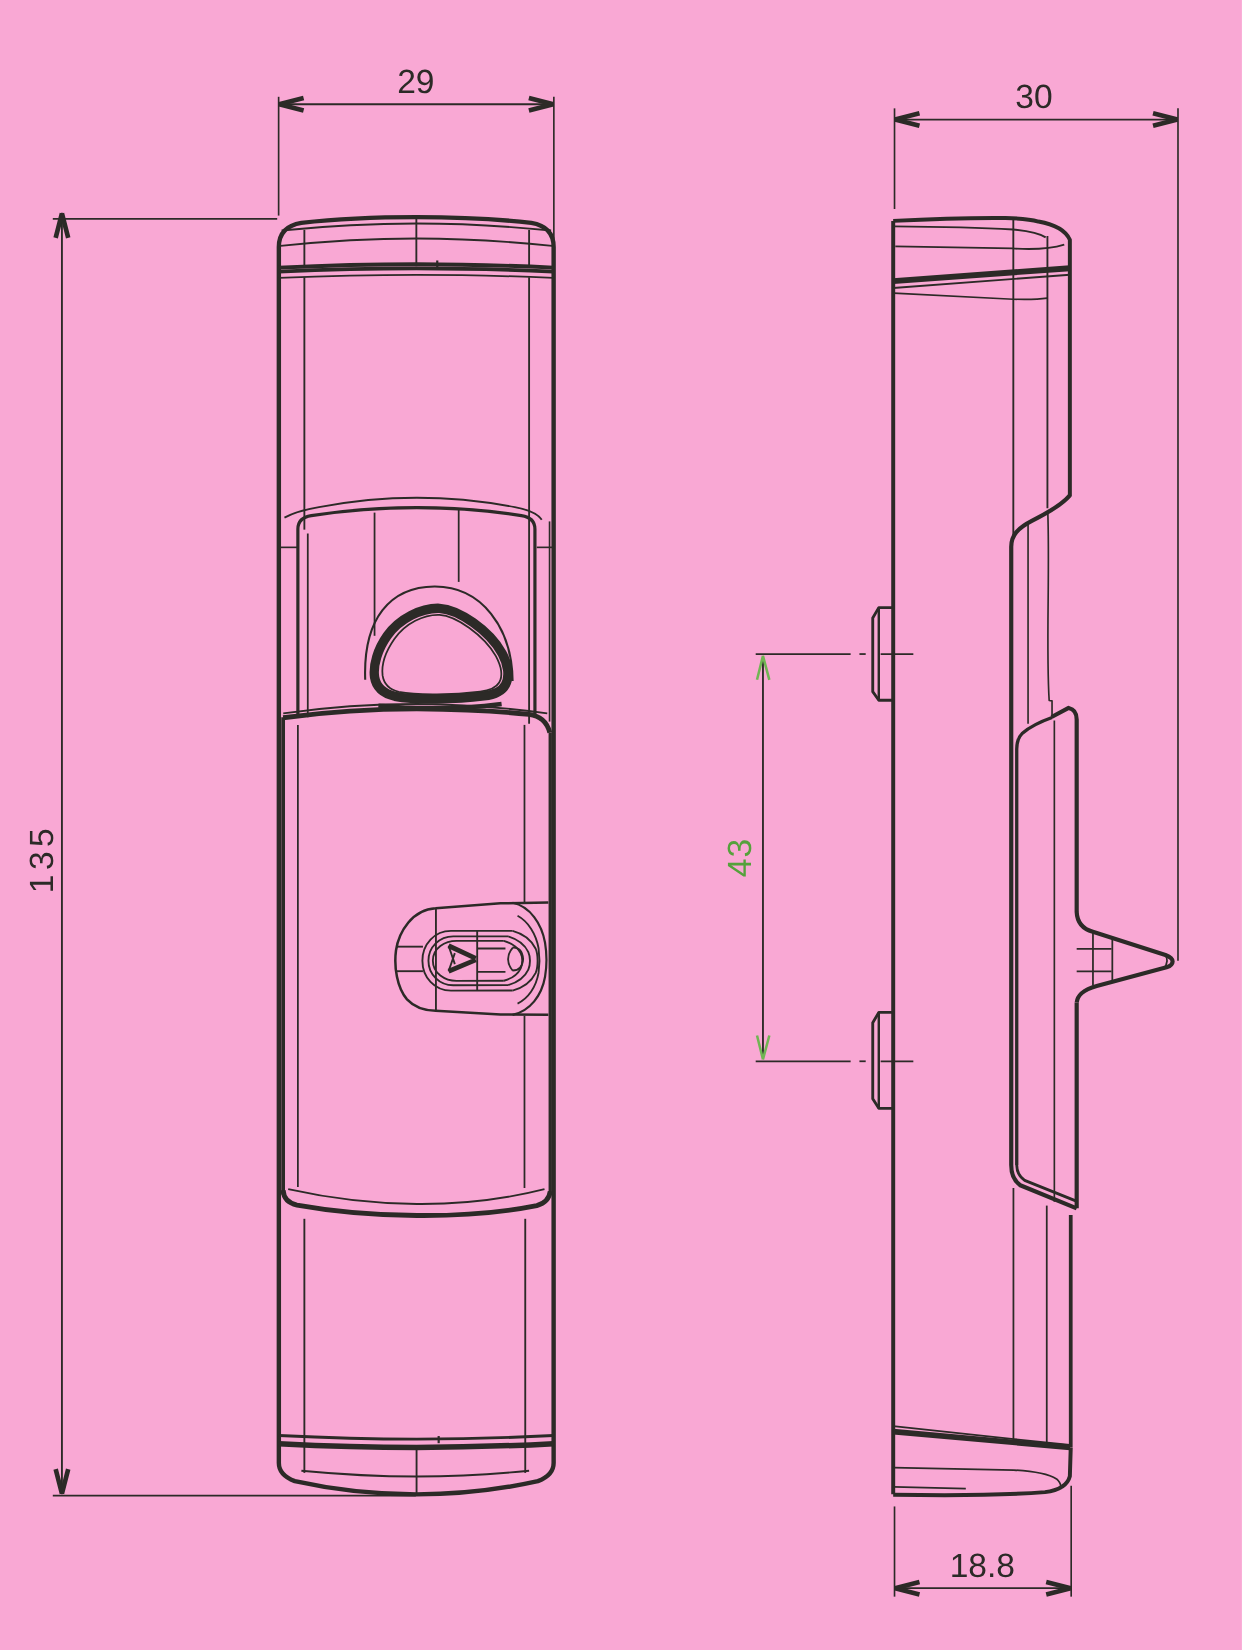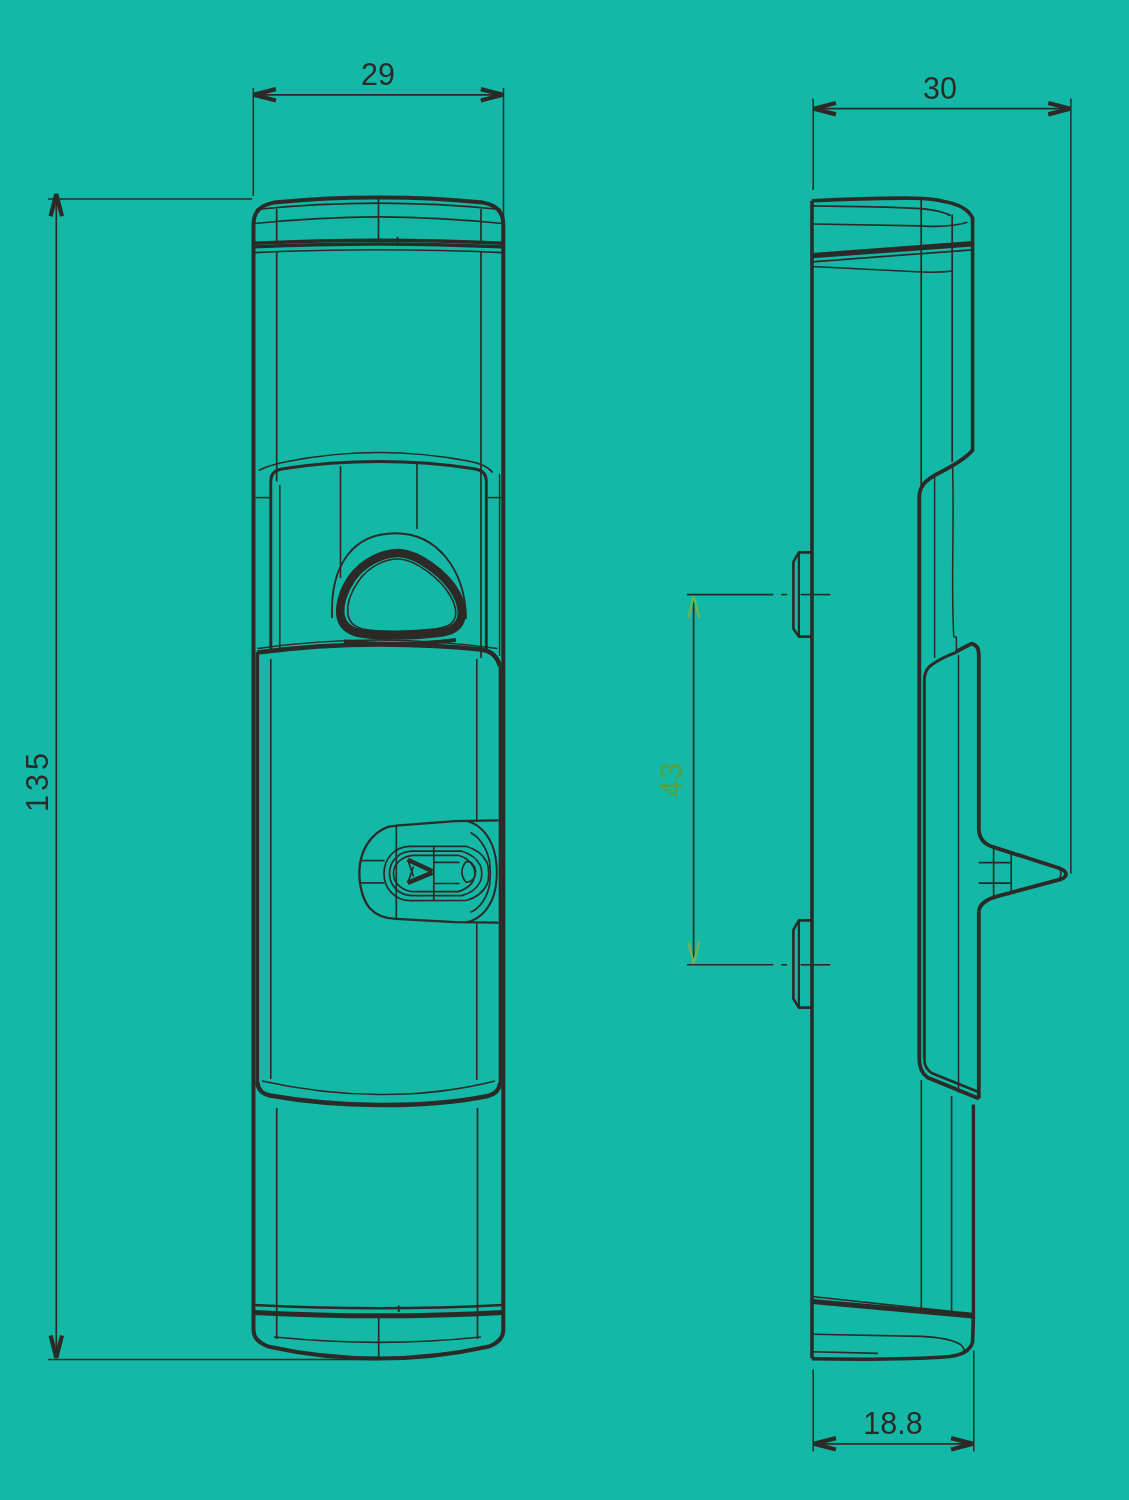--- a/index.html
+++ b/index.html
@@ -1,16 +1,16 @@
 <!DOCTYPE html>
 <html><head>
 <meta charset="utf-8">
 <style>
   html,body{margin:0;padding:0;background:#ffffff;}
-  .page{width:1129px;height:1500px;position:relative;background:#14b8a6;overflow:hidden;}
+  .page{width:1129px;height:1500px;position:relative;background:#f9a8d4;overflow:hidden;}
   svg{display:block;}
   text{font-family:"Liberation Sans", sans-serif;}
   .blk{fill:#2c2a27;}
   .grn{fill:#55a13b;}
 </style>
 </head>
 <body>
 <div class="page">
 <svg width="1129" height="1500" viewBox="0 0 1129 1500" fill="none" stroke-linecap="butt" stroke-linejoin="round">
 

